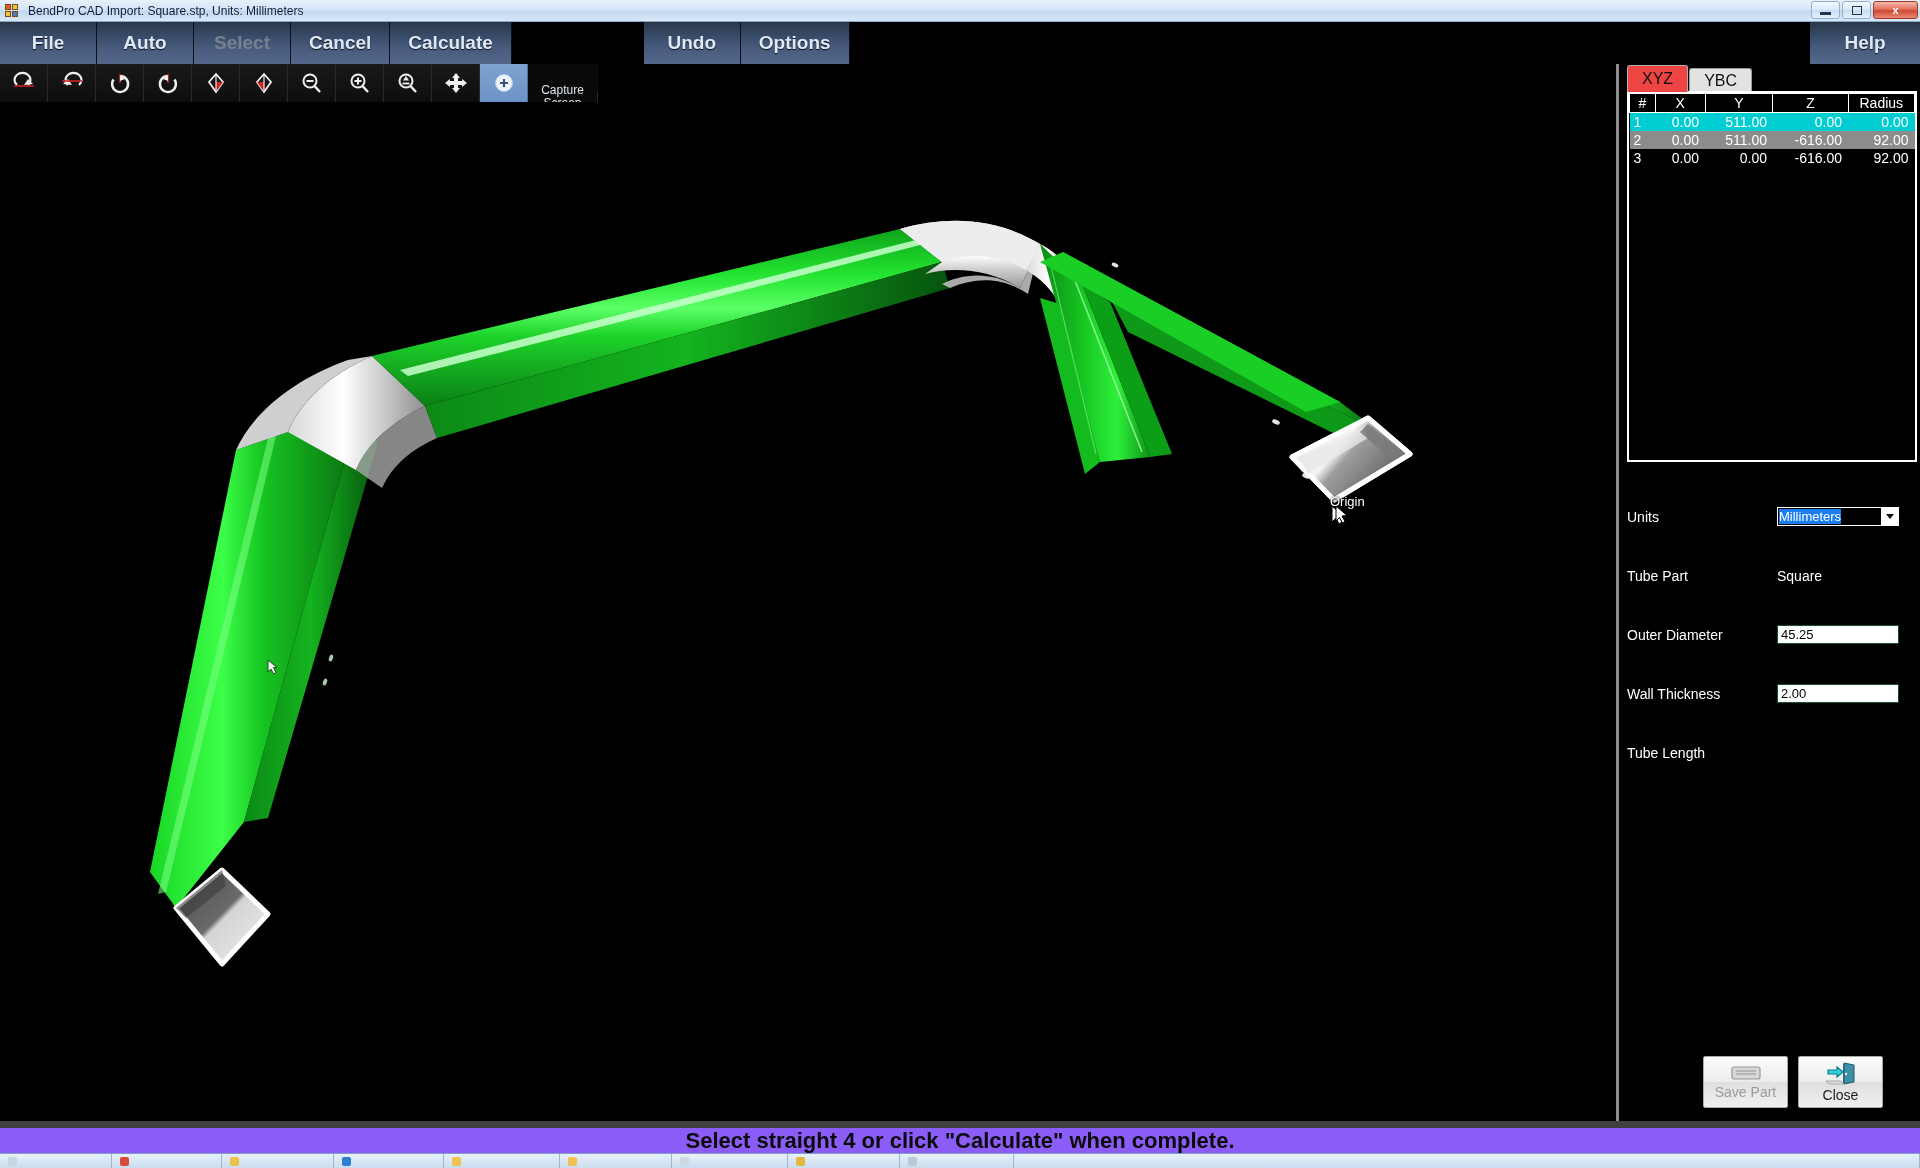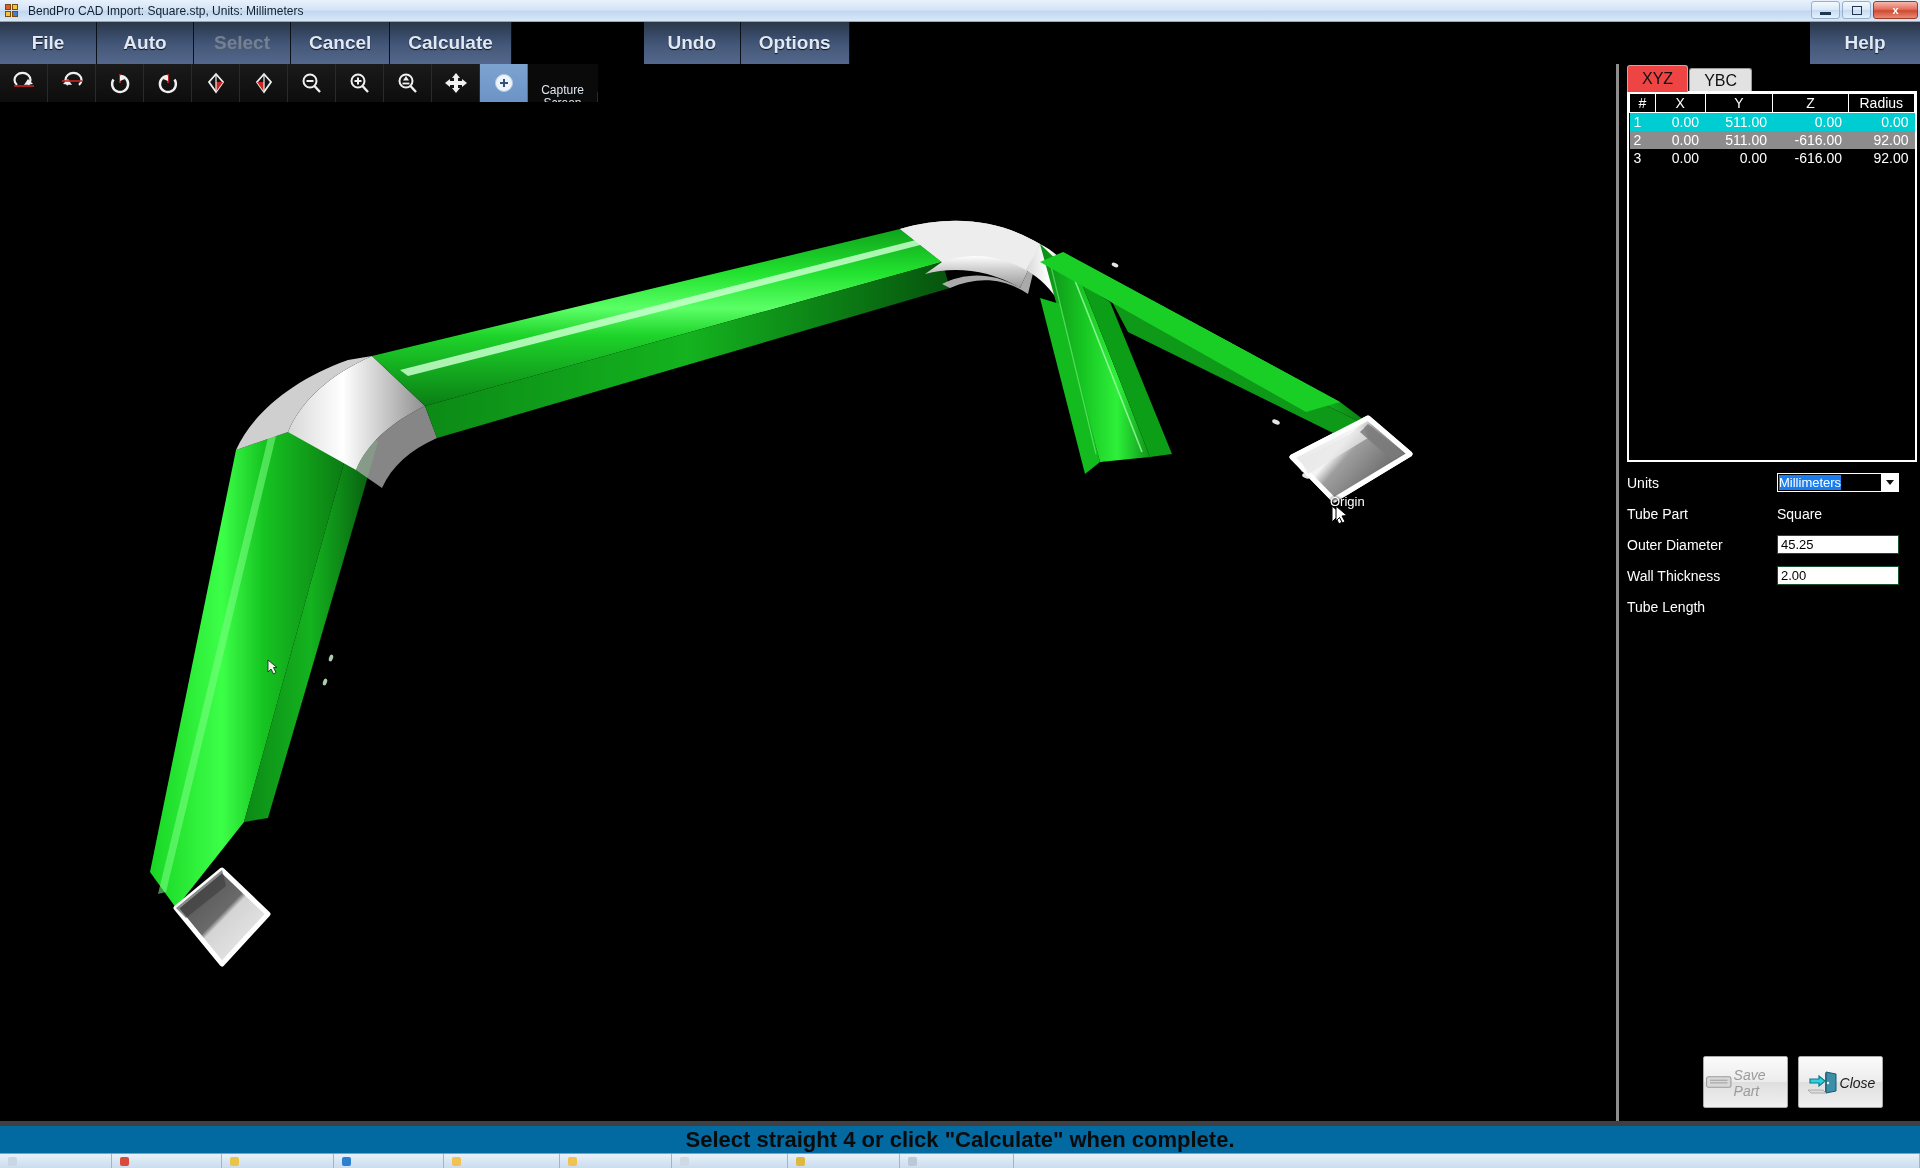--- a/index.html
+++ b/index.html
@@ -186,21 +186,21 @@
   tr.row-alt td { background: #8c8c8c; color: #ffffff; }
   tr.row-plain td { background: #000; color: #ffffff; }
 
   
   .props {
     position: absolute; top: 406px; left: 8px;
     width: 290px;
   }
   .prop-row {
     display: flex; align-items: center;
-    height: 25px; margin-bottom: 6px;
+    height: 25px; margin-bottom: 6px; margin-top: 34px;
   }
   .prop-label {
     width: 150px; color: #ffffff; font-size: 14px;
   }
   .prop-static { color: #ffffff; font-size: 14px; }
   .prop-input {
     width: 122px; height: 19px;
     background: #ffffff; color: #000;
     border: 1px solid #14532d;
     font-size: 13px;
@@ -236,35 +236,34 @@
   
   .bottombtns {
     position: absolute; bottom: 14px; left: 84px;
     display: flex; gap: 10px;
   }
   .bigbtn {
     width: 85px; height: 52px;
     background: linear-gradient(to bottom, #fbfbfb 0%, #ececec 50%, #dfdfdf 51%, #f0f0f0 100%);
     border: 1px solid #a8a8a8;
     border-radius: 2px;
-    display: flex; flex-direction: row;
+    display: flex; flex-direction: column;
     align-items: center; justify-content: center;
     font-size: 14px; color: #1b1b1b;
     cursor: default;
-    font-style: italic;
   }
   .bigbtn.disabled { color: #9b9b9b; }
   .bigbtn .lbl { margin-top: 2px; }
 
   
   .statusbar {
     position: absolute; top: 1121px; left: 0;
     width: 1920px; height: 32px;
-    background: #0369a1;
-    border-top: 5px solid #404040;
+    background: #8b5cf6;
+    border-top: 7px solid #404040;
     display: flex; align-items: center; justify-content: center;
   }
   .statusbar .txt {
     font-size: 22px; font-weight: bold; color: #0b0b0b;
   }
 
   
   .taskbar {
     position: absolute; top: 1153px; left: 0;
     width: 1920px; height: 15px;

